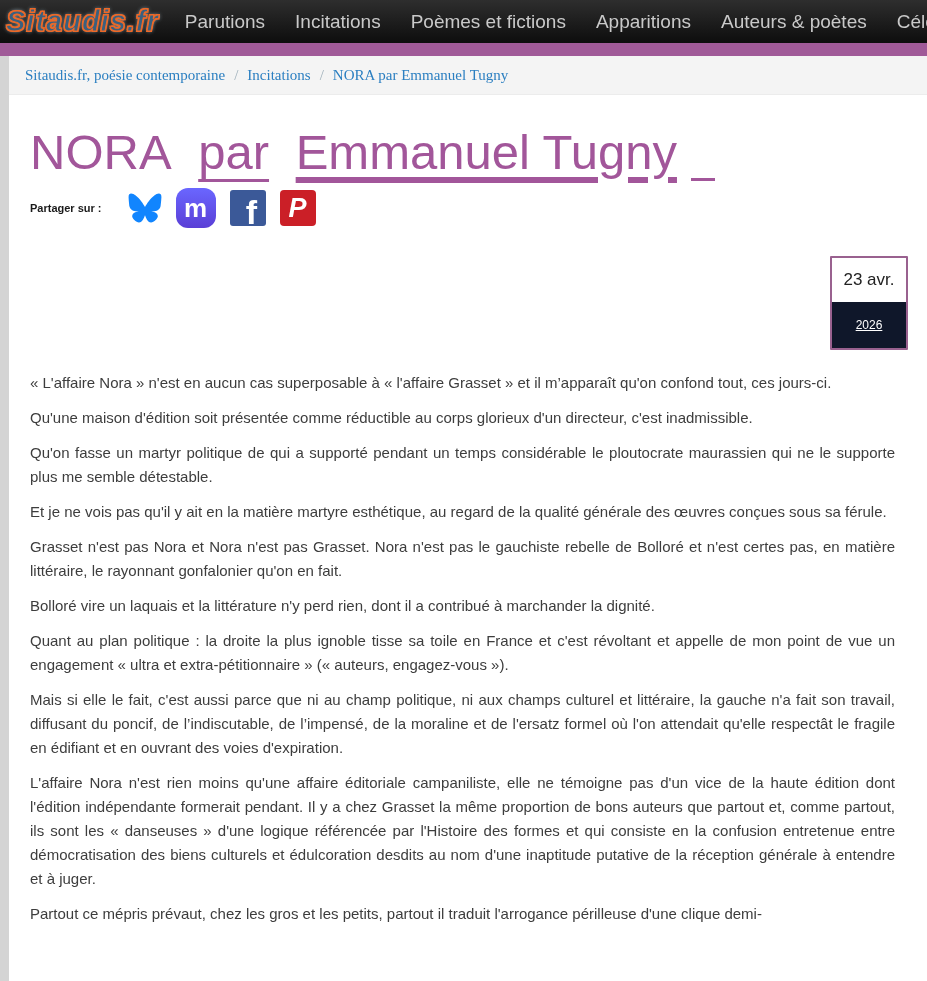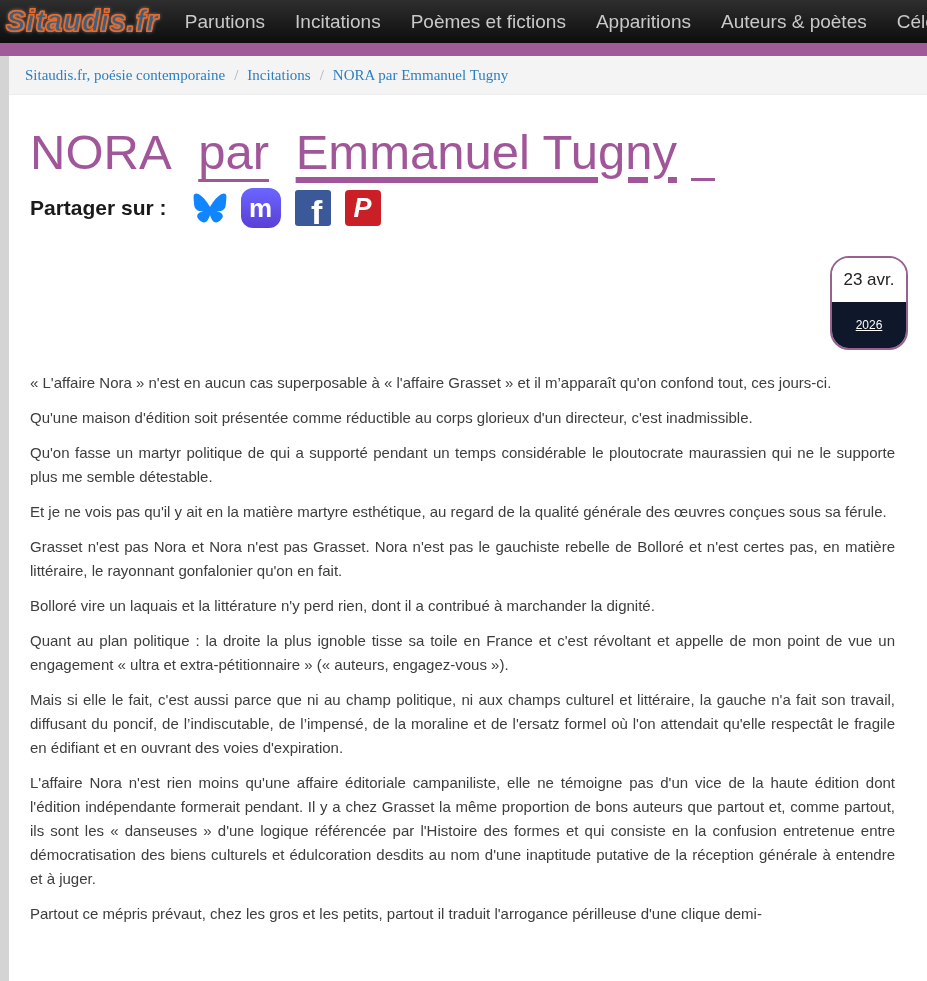--- a/index.html
+++ b/index.html
@@ -32,29 +32,29 @@
   h1{margin:30px 0 0;font-weight:400;font-size:49px;line-height:54px;color:#a2569a;max-width:800px;}
   .t-word{margin-right:13px;}
   .u-thin{text-decoration:underline;text-decoration-thickness:3px;text-underline-offset:10px;}
   .u-thick{text-decoration:underline;text-decoration-thickness:6px;text-underline-offset:8px;
     text-decoration-skip-ink:auto;color:inherit;cursor:pointer;}
   .title-tail{display:inline-block;width:24px;height:10px;vertical-align:-12px;
     border-bottom:3px solid #a2569a;}
 
   
   .date-badge{position:absolute;top:131px;right:19px;width:78px;border:2px solid #99618f;
-    border-radius:19px;overflow:hidden;background:#fff;}
+    border-radius:1px;overflow:hidden;background:#fff;}
   .date-top{height:44px;display:flex;align-items:center;justify-content:center;
     font-size:17px;color:#222;background:#fff;}
   .date-bottom{height:46px;display:flex;align-items:center;justify-content:center;
     font-size:12px;color:#fff;background:#0f172a;text-decoration:underline;}
 
   
   .share-row{margin-top:6px;display:flex;align-items:center;height:42px;}
-  .share-label{font-size:21px;font-weight:bold;color:#1a1a1a;margin-right:26px;}
+  .share-label{font-size:11px;font-weight:bold;color:#1a1a1a;margin-right:26px;}
   .icon{margin-right:14px;cursor:pointer;display:flex;align-items:center;justify-content:center;}
   .icon-bluesky svg{width:34px;height:30px;display:block;}
   .icon-mastodon{width:40px;height:40px;border-radius:12px;
     background:linear-gradient(#6a66ff,#5a3fd6);color:#fff;font-size:26px;font-weight:bold;
     position:relative;}
   .icon-mastodon::after{content:"";position:absolute;left:12px;bottom:-5px;width:12px;height:12px;
     background:#5a3fd6;transform:rotate(45deg);border-radius:2px;z-index:-1;}
   .icon-facebook{width:36px;height:36px;border-radius:3px;background:#3b5998;color:#fff;
     font-size:34px;font-weight:bold;overflow:hidden;align-items:flex-end;padding-left:8px;}
   .icon-facebook span{display:block;transform:translateY(6px);}

